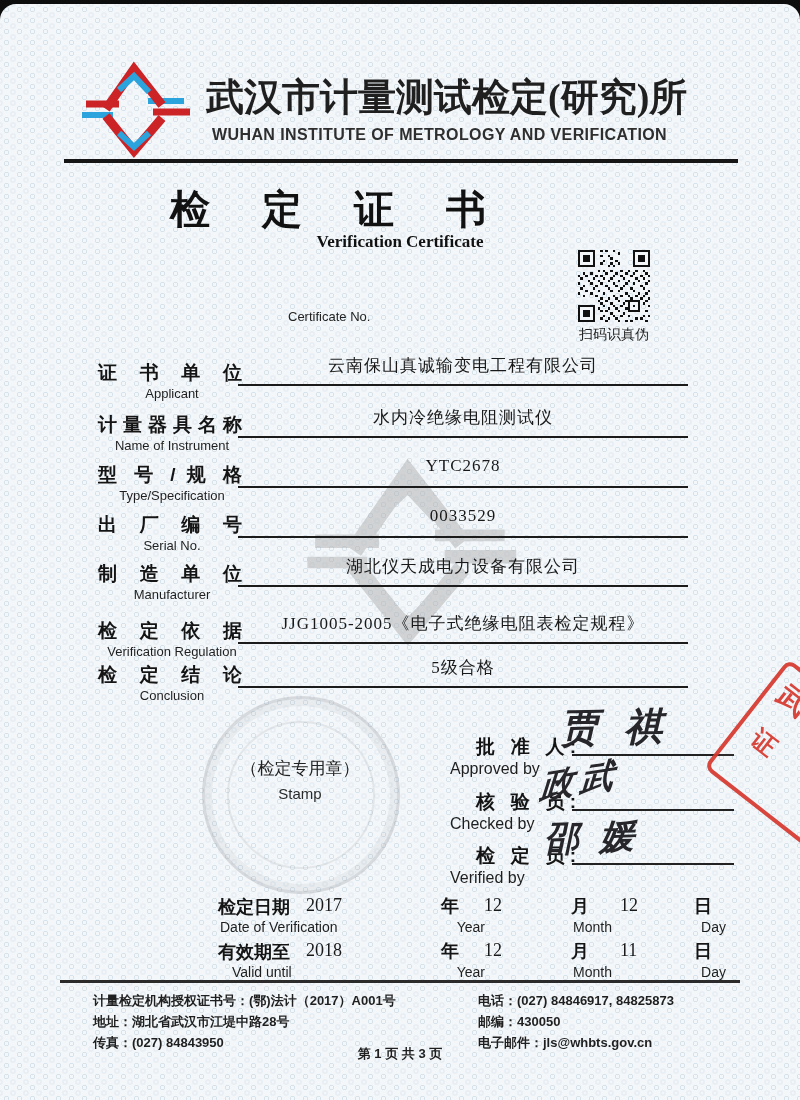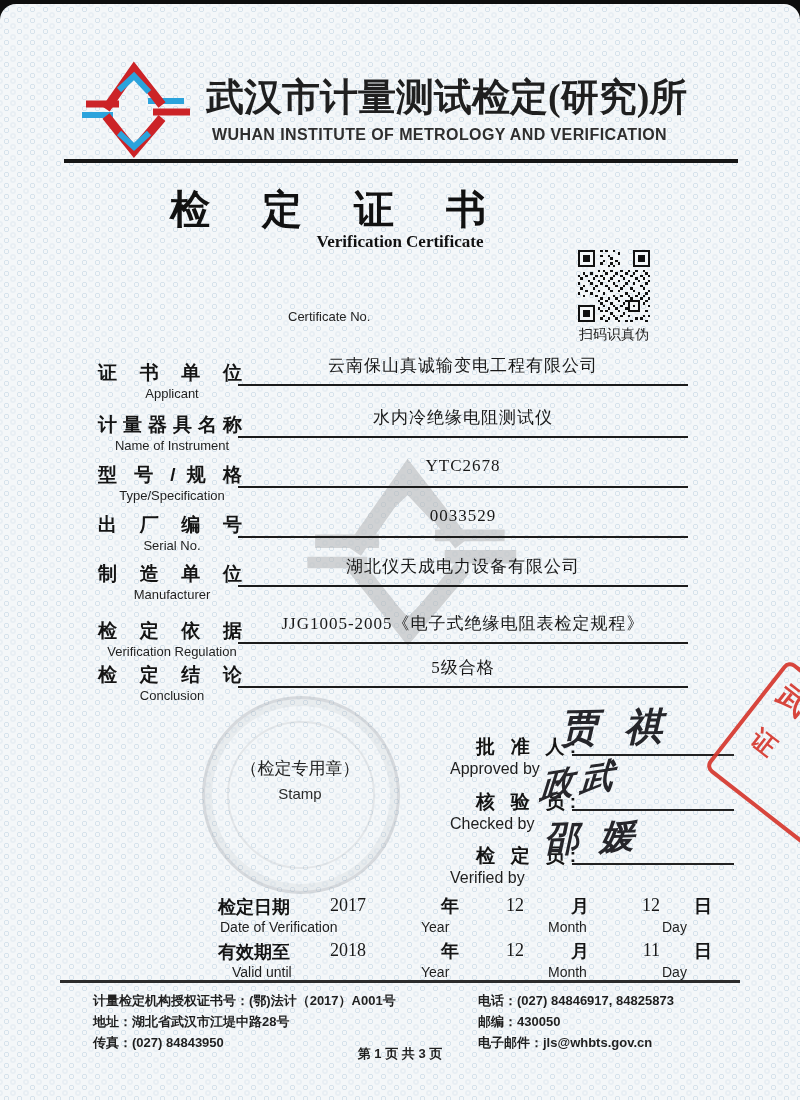--- a/index.html
+++ b/index.html
@@ -57,25 +57,25 @@
   #sig-1{left:560px;top:698px;font-size:38px;letter-spacing:26px;transform:rotate(-1deg);}
   #sig-2{left:540px;top:754px;font-size:34px;letter-spacing:6px;transform:rotate(-9deg) skewX(-14deg);}
   #sig-3{left:544px;top:810px;font-size:35px;letter-spacing:20px;transform:rotate(-2deg);}
   
   #red-stamp{left:724px;top:704px;width:180px;height:118px;border:4px solid #d6372e;border-radius:9px;
              transform:rotate(38deg);color:#d6372e;padding:6px 10px;opacity:.92;background:rgba(255,255,255,.05);}
   #red-stamp .l1{font-size:30px;font-weight:700;letter-spacing:3px;white-space:nowrap;}
   #red-stamp .l2{font-size:25px;font-weight:700;margin-top:14px;margin-left:6px;}
   
   .d-lbl{position:absolute;font-size:18px;font-weight:700;color:#141414;white-space:nowrap;}
-  .d-val{position:absolute;width:60px;text-align:right;font-size:18px;color:#191919;
+  .d-val{position:absolute;width:60px;text-align:left;font-size:18px;color:#191919;
          font-family:"Liberation Serif","DejaVu Serif",serif;}
   .d-unit{position:absolute;font-size:18px;font-weight:700;color:#141414;}
   .d-sub{position:absolute;font-size:14px;color:#1e1e1e;white-space:nowrap;}
-  .d-sub.c{width:64px;text-align:left;}
+  .d-sub.c{width:64px;text-align:right;}
   
   #bottom-rule{left:60px;top:976px;width:680px;height:2.5px;background:#2b2b2b;}
   .foot{position:absolute;font-size:13px;font-weight:600;color:#1f1f1f;white-space:nowrap;}
   #page-no{left:0;top:1041px;width:800px;text-align:center;font-size:13px;font-weight:600;color:#1f1f1f;}
 </style>
 </head>
 <body>
 
 <div id="page">
   <div id="paper">

